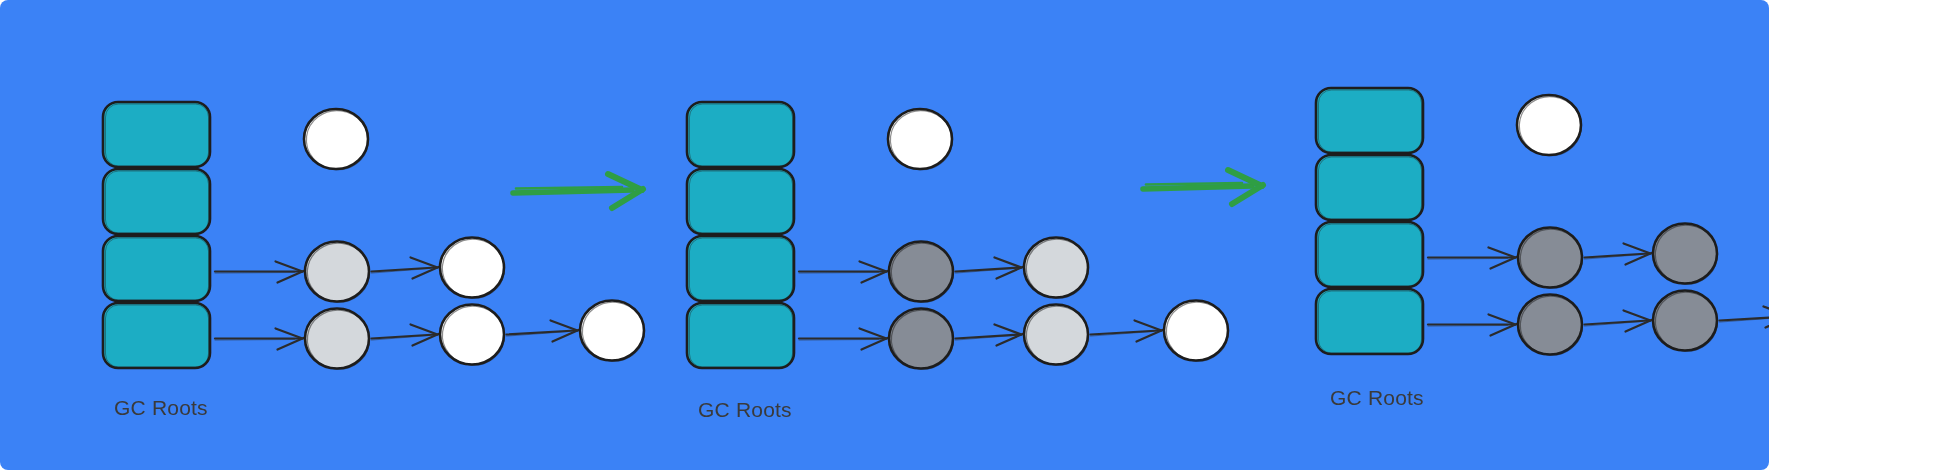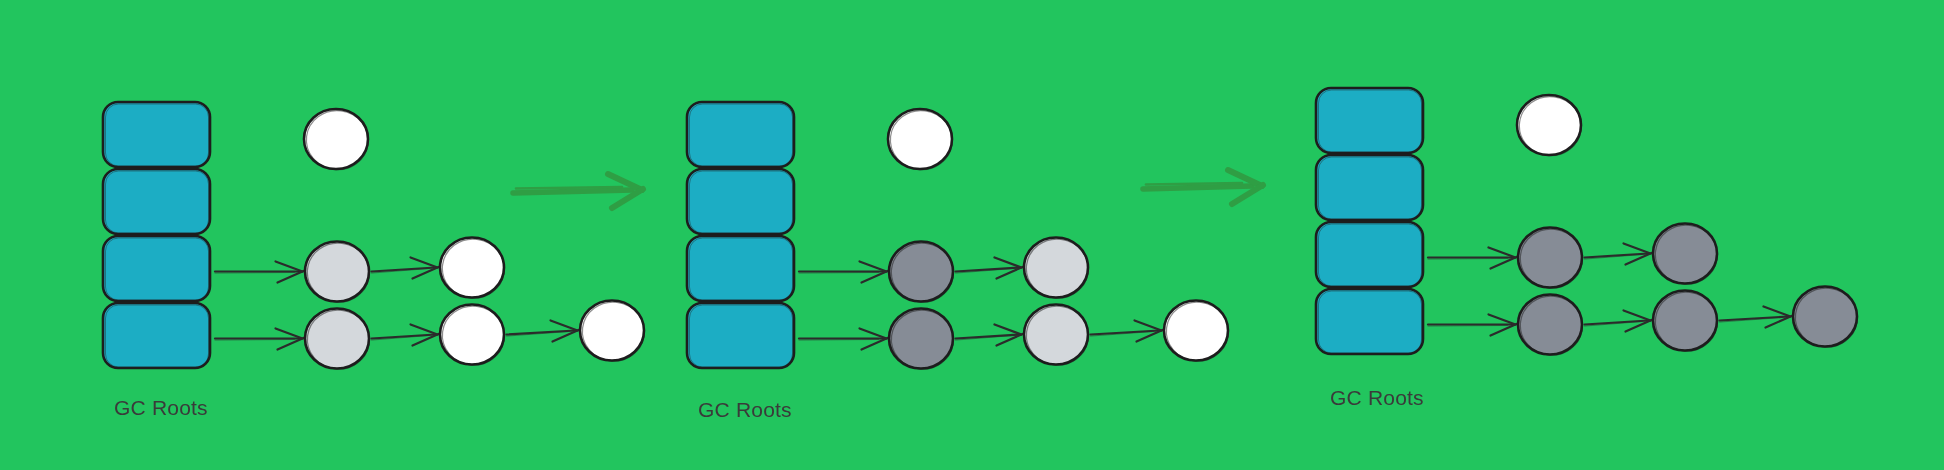--- a/index.html
+++ b/index.html
@@ -1,18 +1,18 @@
 <!DOCTYPE html>
 <html><head>
 <meta charset="utf-8">
 <style>
   html,body{margin:0;padding:0;background:#ffffff;}
   .stage{
-    position:relative;width:1944px;height:470px;background:#22c55e;
-    overflow:hidden;font-family:"Liberation Sans",sans-serif;
+    position:relative;width:1769px;height:470px;background:#3b82f6;
+    overflow:hidden;font-family:"Liberation Sans",sans-serif;border-radius:8px;
   }
   #diagram-svg{position:absolute;left:0;top:0;}
   .gc-label{position:absolute;font-size:21px;color:#3a3a3a;letter-spacing:.2px;white-space:nowrap;}
   #label-0{left:114px;top:396px;}
   #label-1{left:698px;top:398px;}
   #label-2{left:1330px;top:386px;}
 </style>
 </head>
 <body>
 

